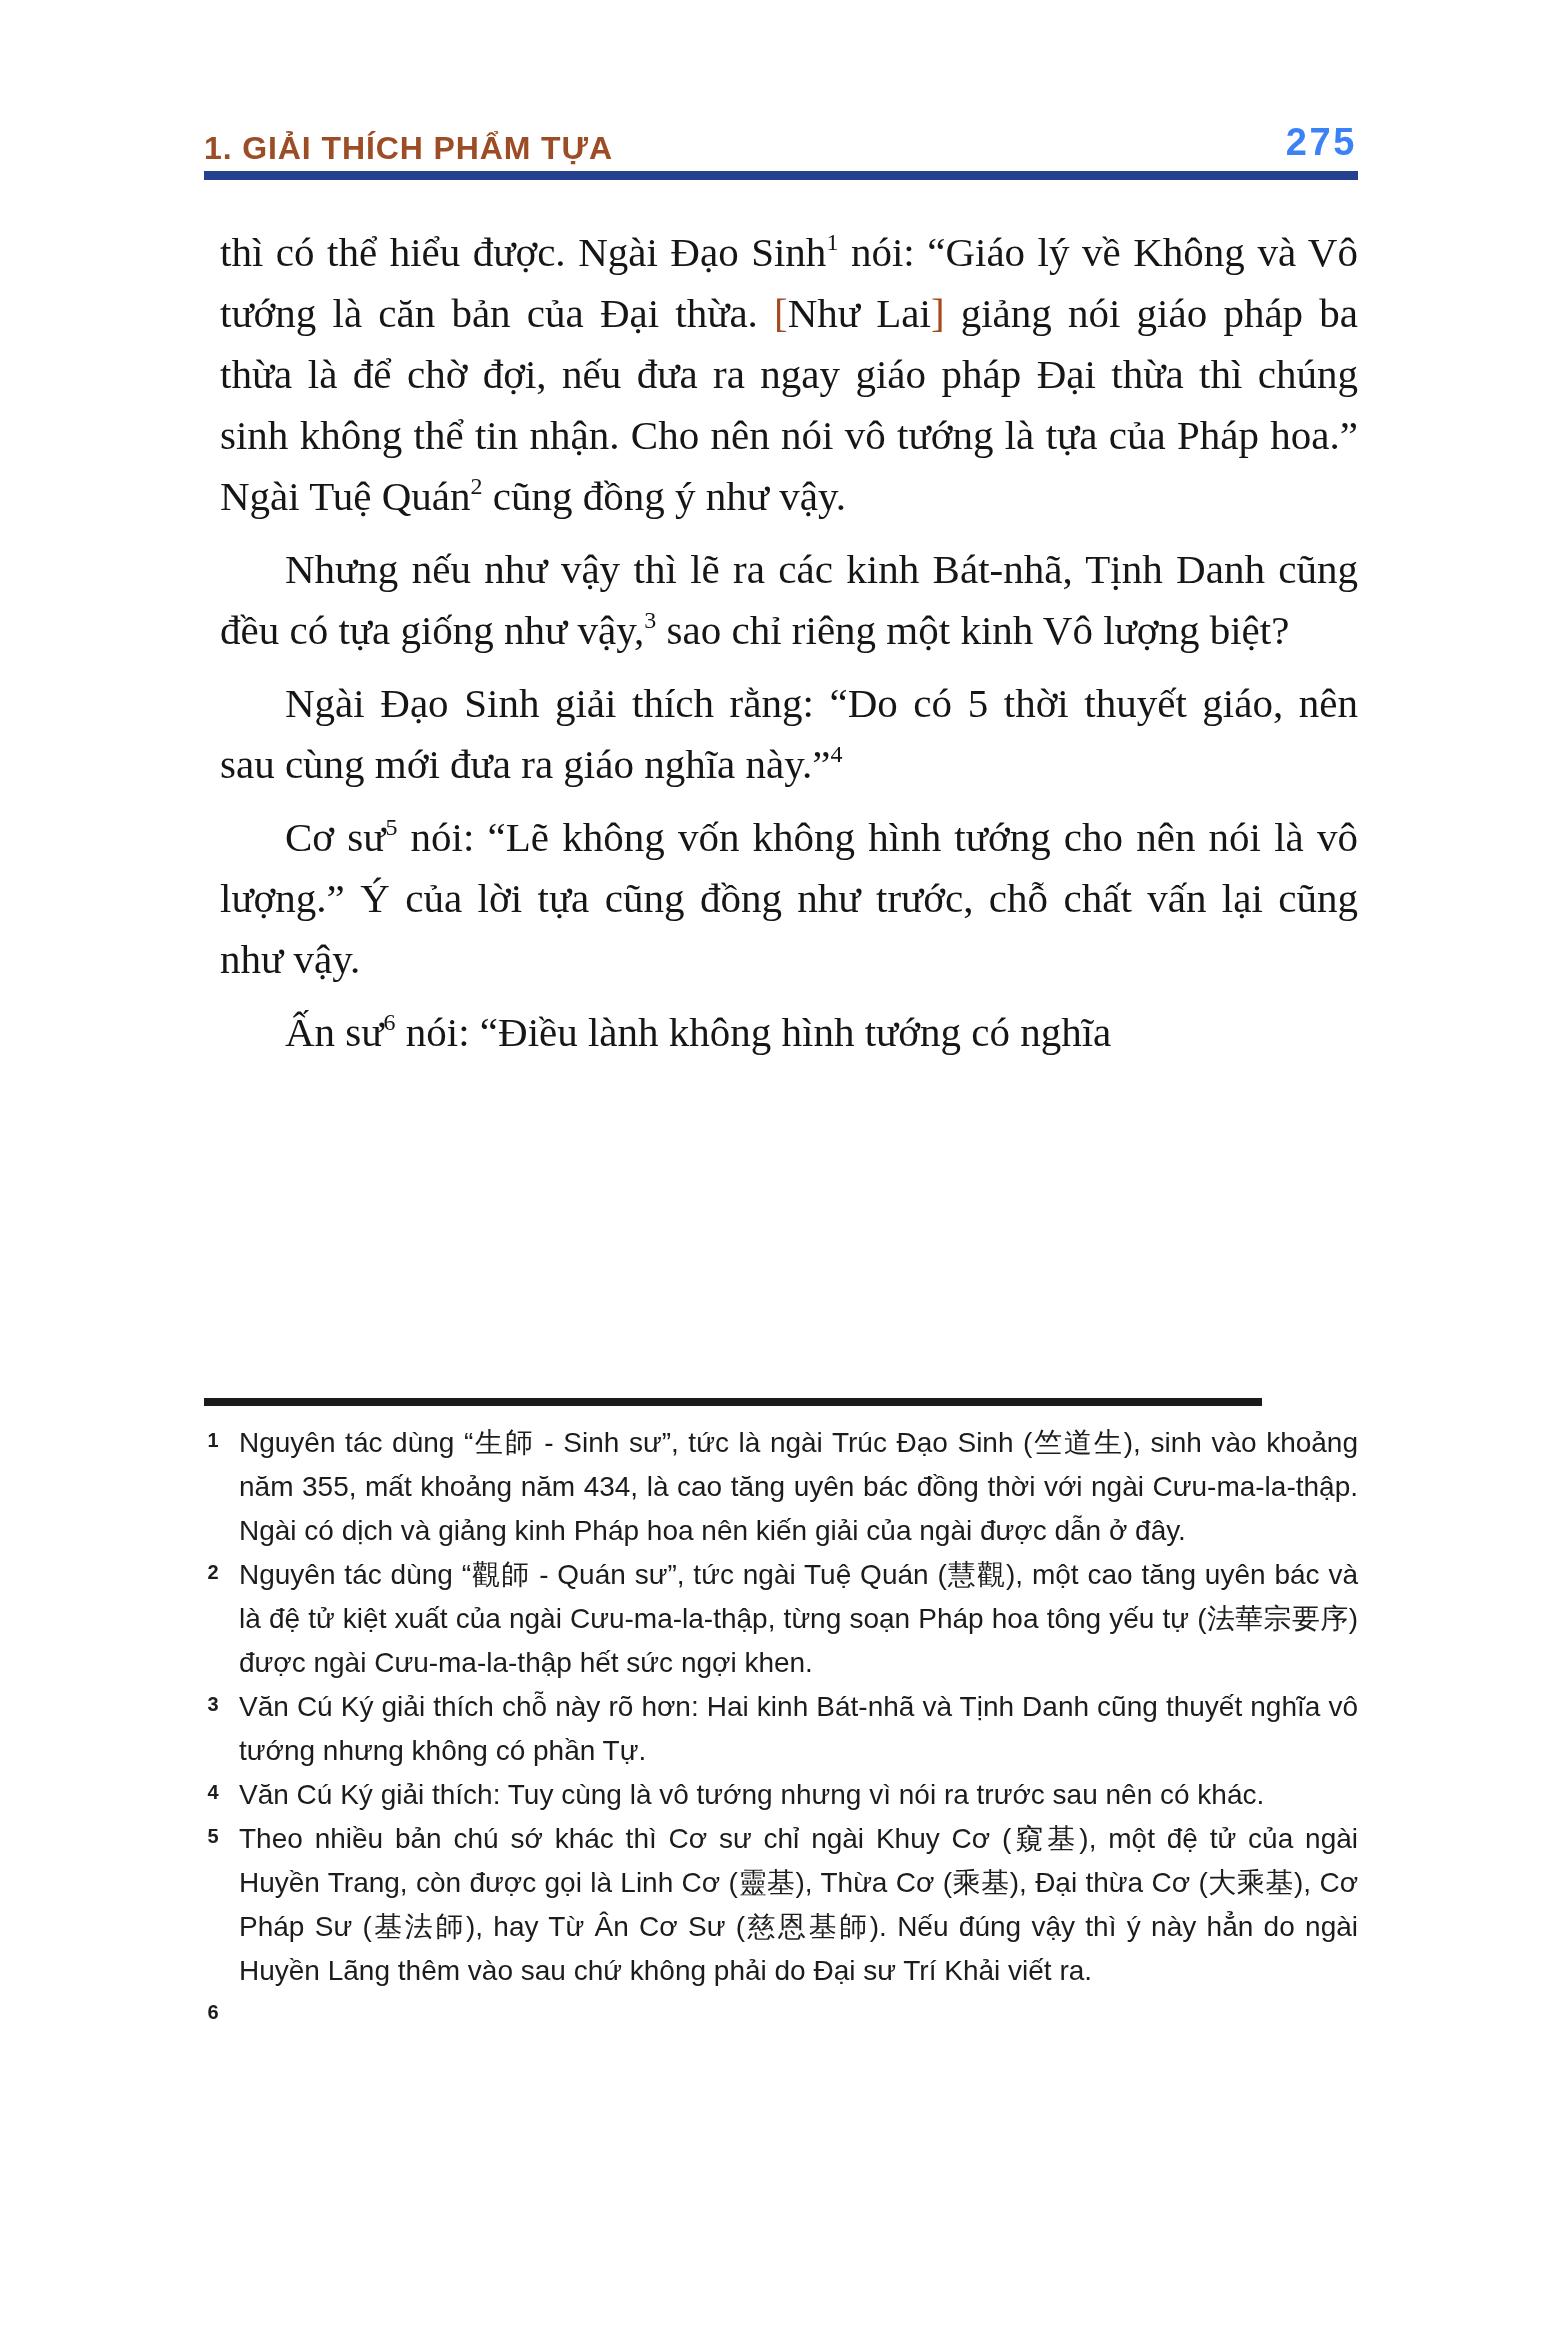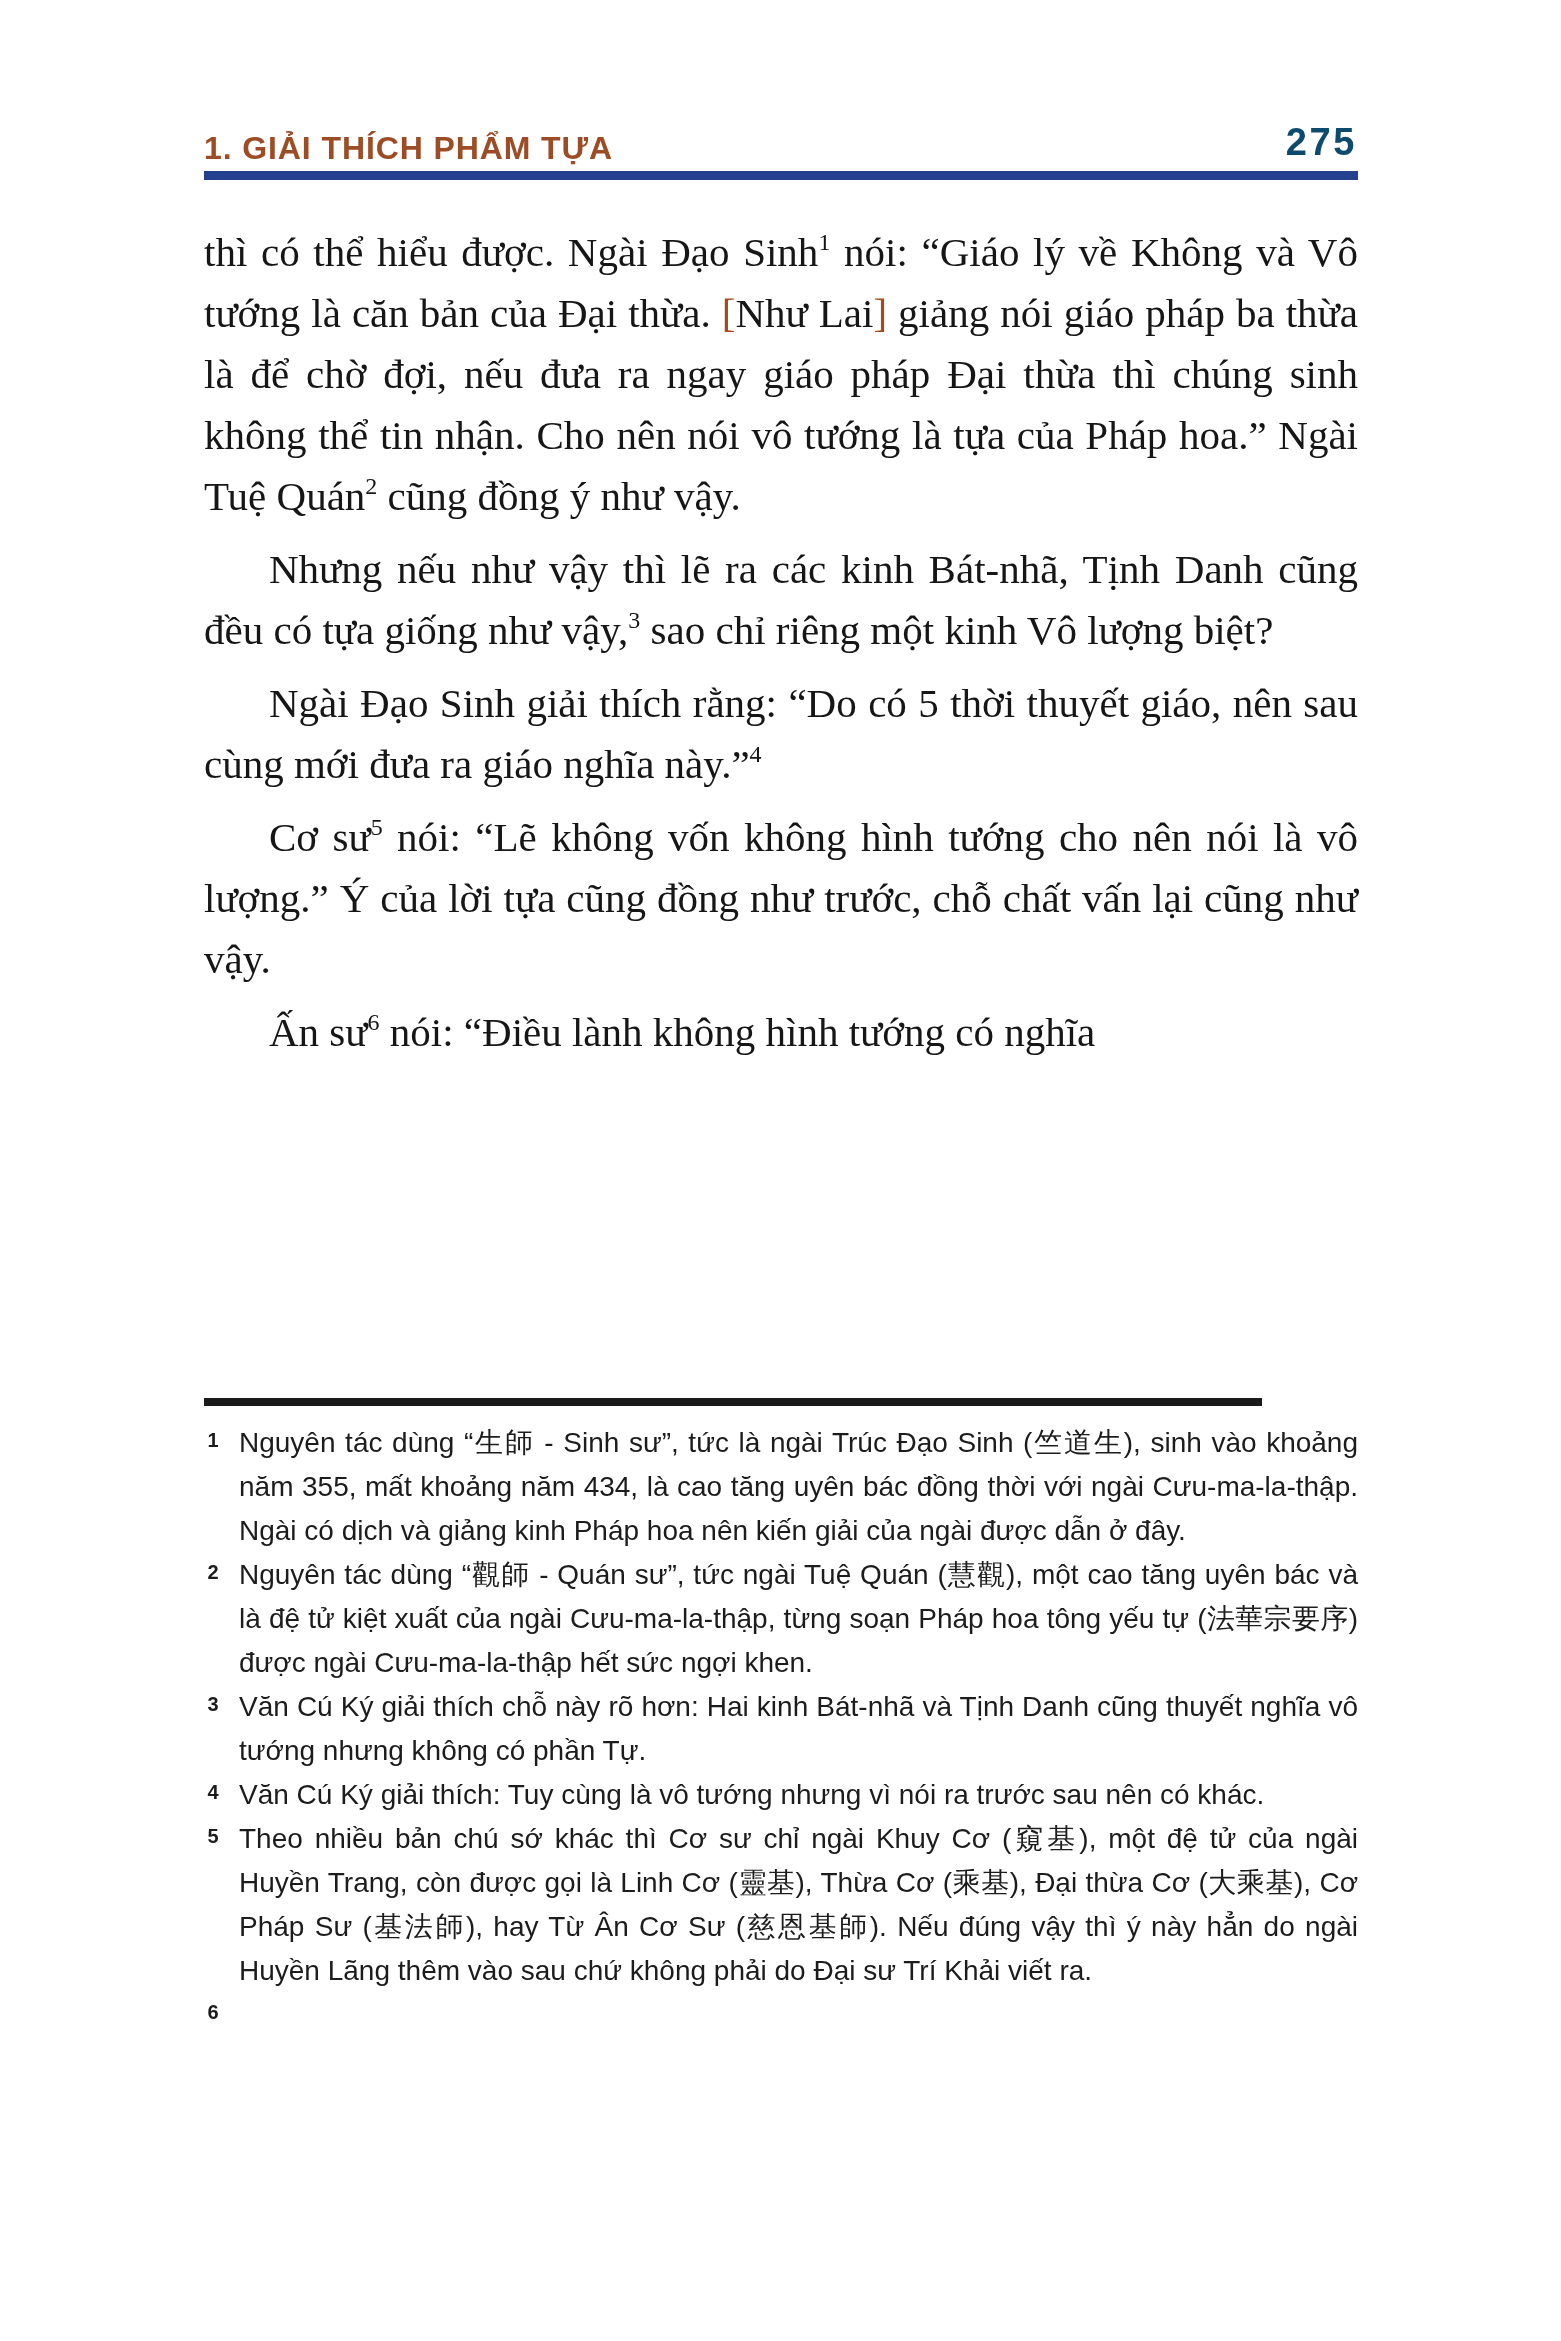--- a/index.html
+++ b/index.html
@@ -24,41 +24,41 @@
     color: var(--accent-brown, #9d4d26);
     white-space: nowrap;
   }
   .page-number {
     position: absolute;
     right: 204px; top: 121px;
     font-family: "Liberation Sans", sans-serif;
     font-weight: bold;
     font-size: 38px;
     letter-spacing: 2.6px;
-    color: #0c4a6e;
+    color: #3b82f6;
   }
   .header-rule {
     position: absolute;
     left: 204px; top: 171px;
     width: 1154px; height: 8.7px;
     background: var(--rule-blue, #24408e);
   }
 
   
   .body-text {
     position: absolute;
     left: 204px; top: 222px;
     width: 1154px;
     font-family: "Liberation Serif", "DejaVu Serif", serif;
     font-size: 41px;
     line-height: 61px;
     text-align: justify;
     color: #161616;
   }
-  .body-text p { margin: 0 0 12px 0; text-indent: 65px; font-family: Liberation Serif, serif; }
+  .body-text p { margin: 0 0 12px 16px; text-indent: 65px; font-family: Liberation Serif, serif; }
   .body-text p.no-indent { text-indent: 0; }
   .body-text sup.fn-ref {
     font-size: 24px;
     line-height: 0;
     vertical-align: 15.6px;
   }
   .bracket { color: var(--bracket-brown, #a54a1e); }
 
   
   .footnote-rule {

